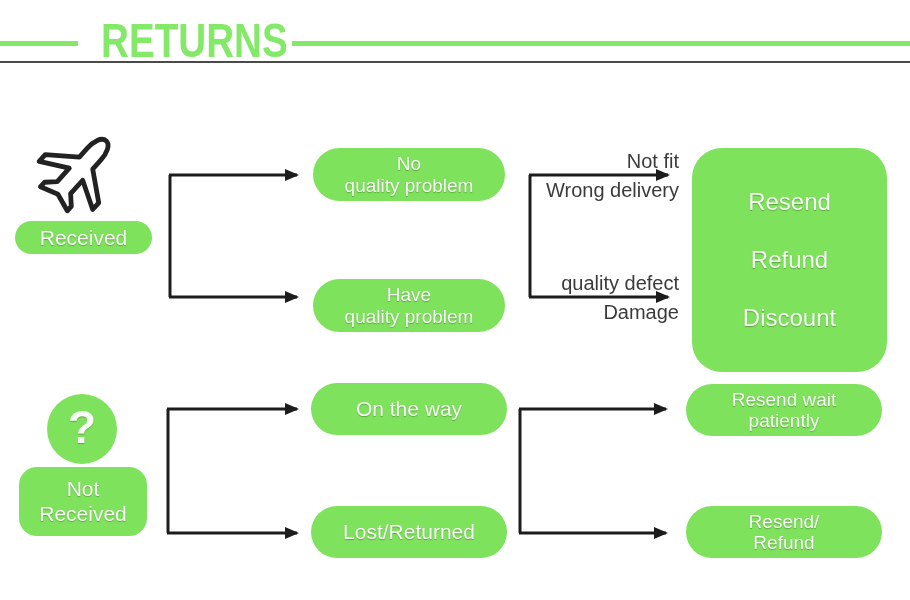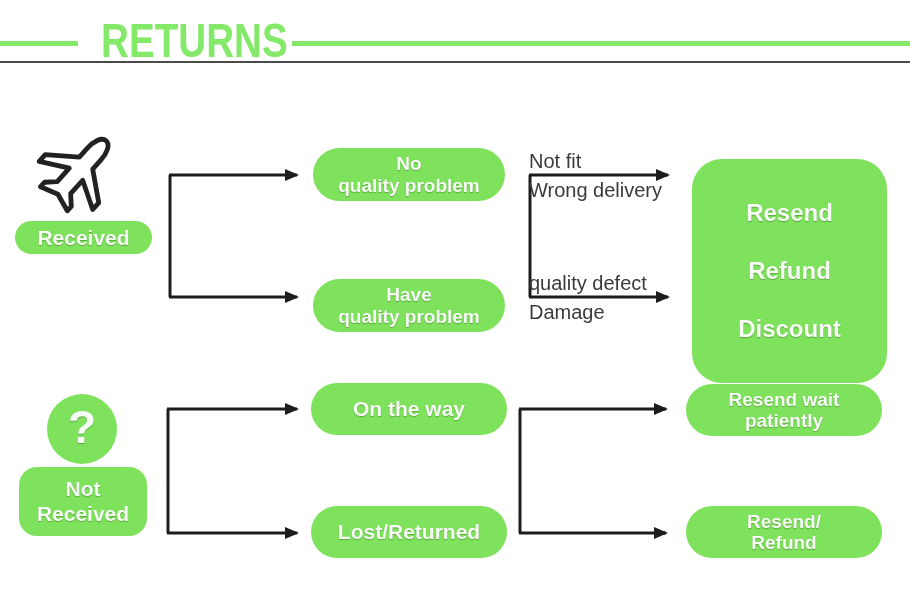--- a/index.html
+++ b/index.html
@@ -31,41 +31,40 @@
   
   .connectors{position:absolute;left:0;top:0;}
   .connectors .strokes{stroke:var(--arrow);stroke-width:3;fill:none;}
   .connectors marker path{fill:var(--arrow);}
   
   .pill,.box,.qcircle{
     position:absolute;background:var(--accent);
     display:flex;flex-direction:column;align-items:center;justify-content:center;
     color:rgba(255,255,255,0.95);text-align:center;
     text-shadow:0 1px 1px rgba(70,120,45,0.55);
-    font-weight:bold;
   }
   .pill{border-radius:27px;line-height:1.12;}
   .start-pill{left:15px;top:221px;width:137px;height:33px;border-radius:17px;font-size:21px;}
   .node-a{left:313px;top:148px;width:192px;height:53px;font-size:19px;}
   .node-b{left:313px;top:279px;width:192px;height:53px;font-size:19px;}
   .node-c{left:311px;top:383px;width:196px;height:52px;font-size:21px;border-radius:26px;}
   .node-d{left:311px;top:506px;width:196px;height:52px;font-size:21px;border-radius:26px;}
   .out-a{left:686px;top:384px;width:196px;height:52px;font-size:19px;border-radius:26px;}
   .out-b{left:686px;top:506px;width:196px;height:52px;font-size:19px;border-radius:26px;text-align:right;}
   .box{border-radius:20px;}
   .outcome-box{
     left:692px;top:148px;width:195px;height:224px;border-radius:30px;
-    font-size:24px;justify-content:space-evenly;padding:10px 0;margin-top:11px;
+    font-size:24px;justify-content:space-evenly;padding:10px 0;
   }
   .start-box{left:19px;top:467px;width:128px;height:69px;border-radius:18px;font-size:21px;line-height:1.15;}
   .qcircle{left:47px;top:394px;width:70px;height:70px;border-radius:50%;font-size:46px;font-weight:700;}
   .qcircle span{transform:translateY(-2px);}
   
   .alabel{
-    position:absolute;width:150px;text-align:left;
+    position:absolute;width:150px;text-align:right;
     color:var(--label);font-size:20px;line-height:1;white-space:nowrap;
   }
   .lbl-notfit{left:529px;top:151px;}
   .lbl-wrong{left:529px;top:180px;}
   .lbl-defect{left:529px;top:273px;}
   .lbl-damage{left:529px;top:302px;}
   
   .plane{position:absolute;left:30px;top:124px;width:96px;height:96px;transform:rotate(42deg);}
   .plane path{stroke:#222;stroke-width:3.2;fill:none;stroke-linejoin:round;stroke-linecap:round;}
 </style>

